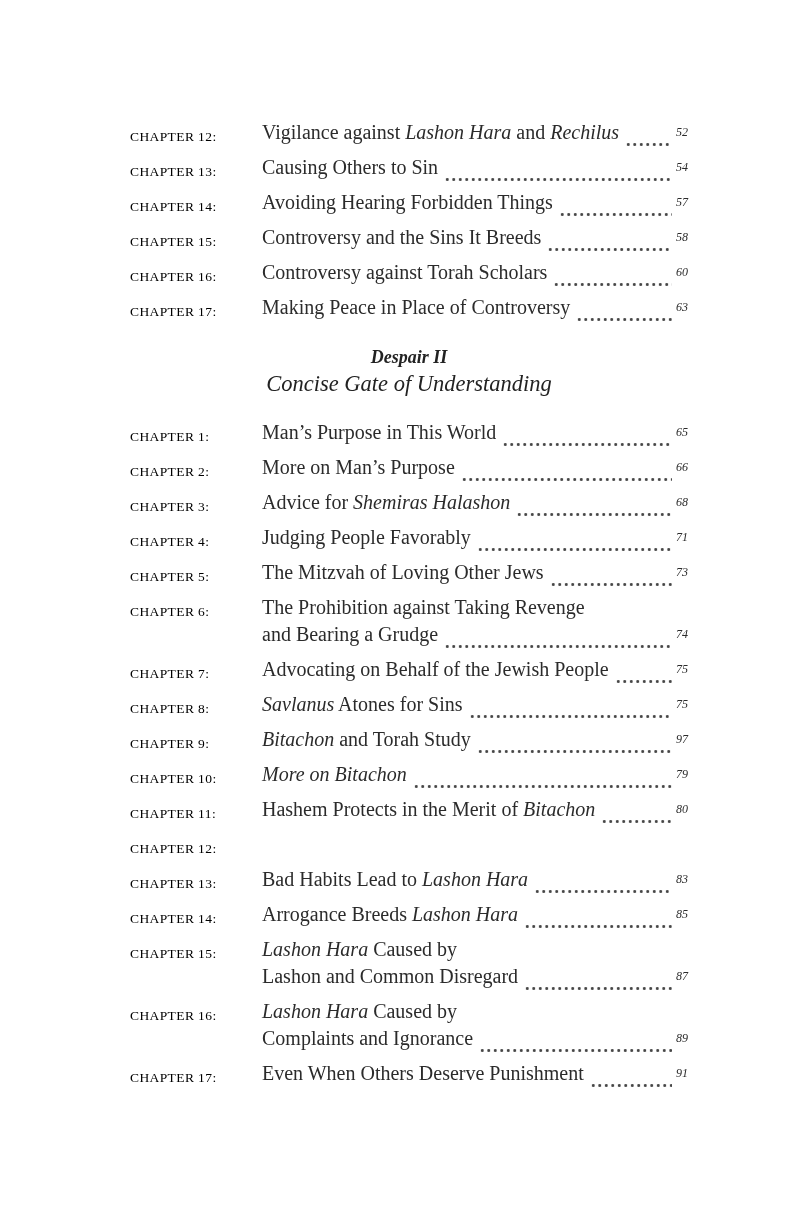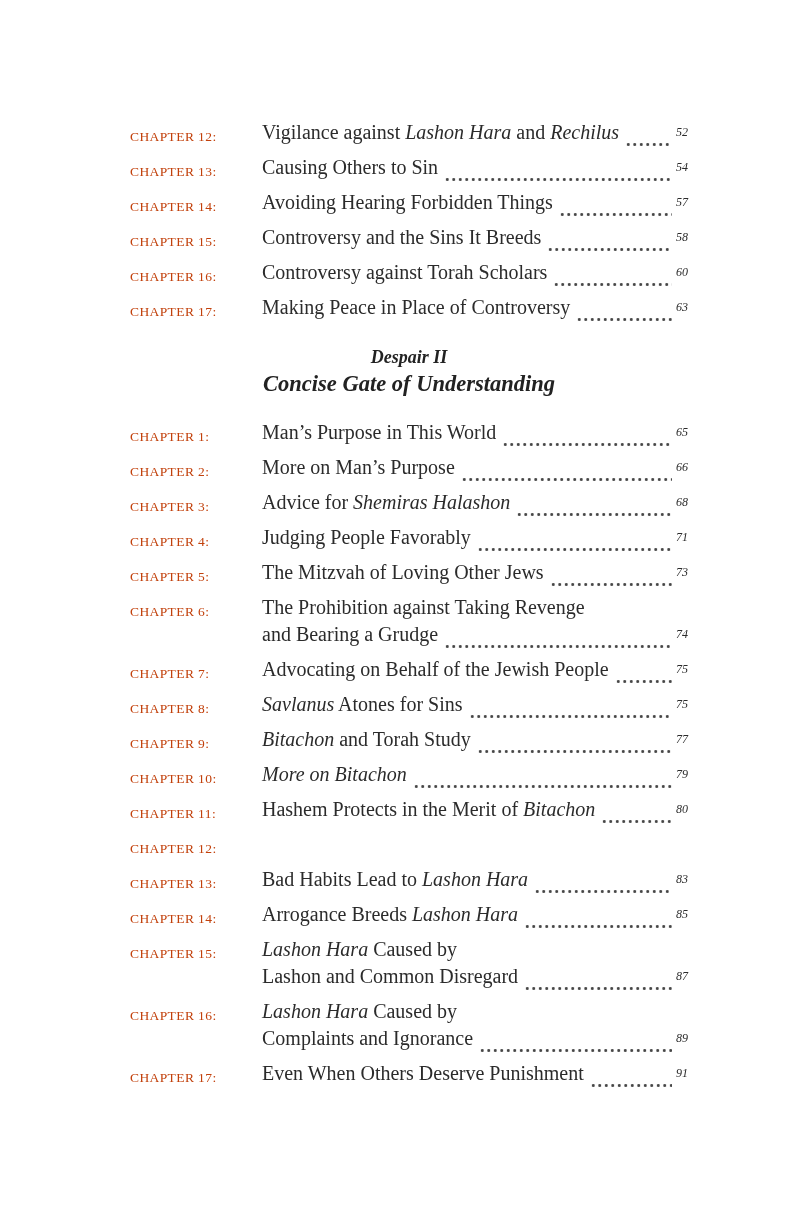--- a/index.html
+++ b/index.html
@@ -24,21 +24,21 @@
     display: flex;
     align-items: flex-start;
     margin-bottom: 8px;
   }
   .toc-label {
     flex: 0 0 132px;
     font-size: 13.5px;
     letter-spacing: 0.4px;
     padding-top: 8px;
     line-height: 19px;
-    color: #c2410c;
+    color: #000000;
     white-space: nowrap;
   }
   .toc-body {
     flex: 1 1 auto;
     min-width: 0;
   }
   .toc-line {
     display: flex;
     align-items: flex-end;
     font-size: 20px;
@@ -71,21 +71,21 @@
     margin: 24px 0 21px 0;
   }
   .section-kicker {
     font-weight: bold;
     font-style: italic;
     font-size: 18px;
     line-height: 24px;
     color: #222222;
   }
   .section-title {
-    font-weight: bold;
+    font-weight: normal;
     font-style: italic;
     font-size: 22.5px;
     line-height: 29px;
     color: #222222;
   }
 </style>
 </head>
 <body>
 
 <div class="page">
@@ -240,21 +240,21 @@
             <span class="toc-page-num">75</span>
           </div>
         </div>
       </div>
       <div class="toc-entry">
         <div class="toc-label">CHAPTER 9:</div>
         <div class="toc-body">
           <div class="toc-line">
             <span class="toc-title"><span class="it">Bitachon</span><span> and Torah Study</span></span>
             <span class="leader"></span>
-            <span class="toc-page-num">77</span>
+            <span class="toc-page-num">97</span>
           </div>
         </div>
       </div>
       <div class="toc-entry">
         <div class="toc-label">CHAPTER 10:</div>
         <div class="toc-body">
           <div class="toc-line">
             <span class="toc-title"><span class="it">More on Bitachon</span></span>
             <span class="leader"></span>
             <span class="toc-page-num">79</span>

